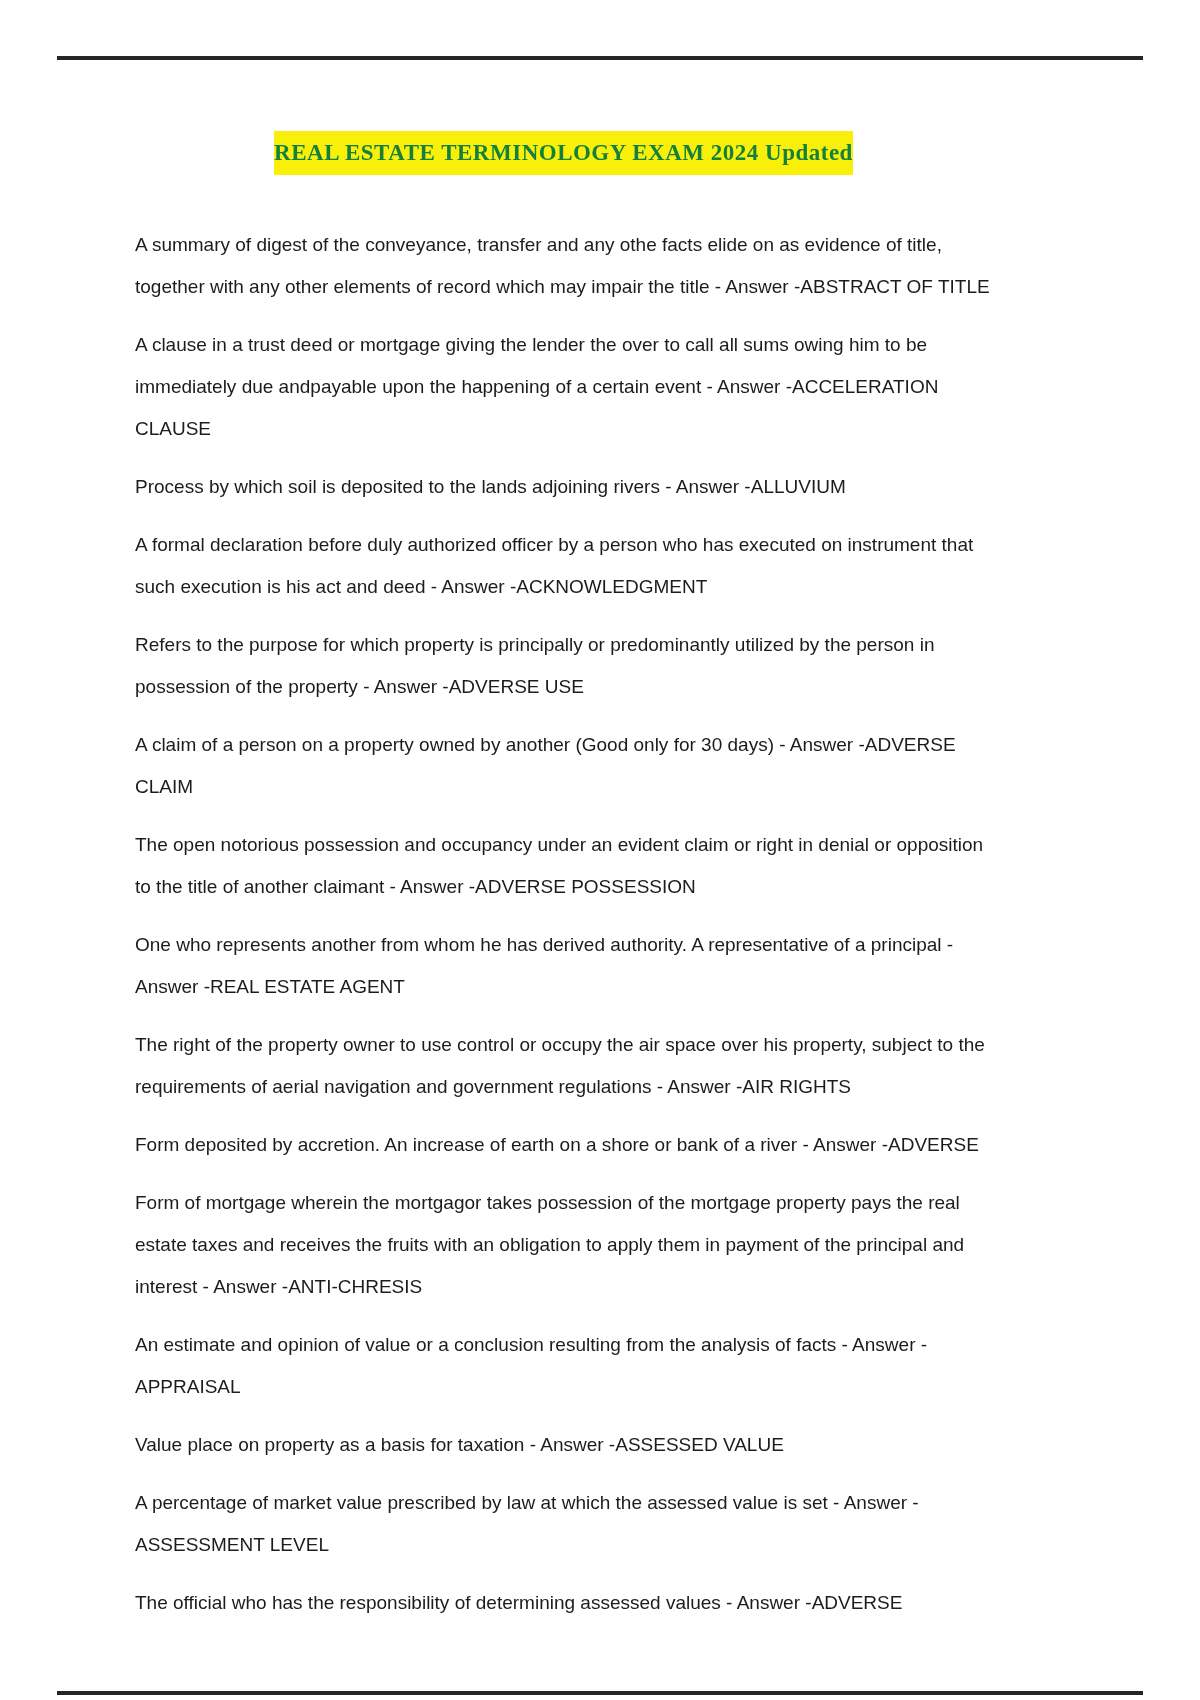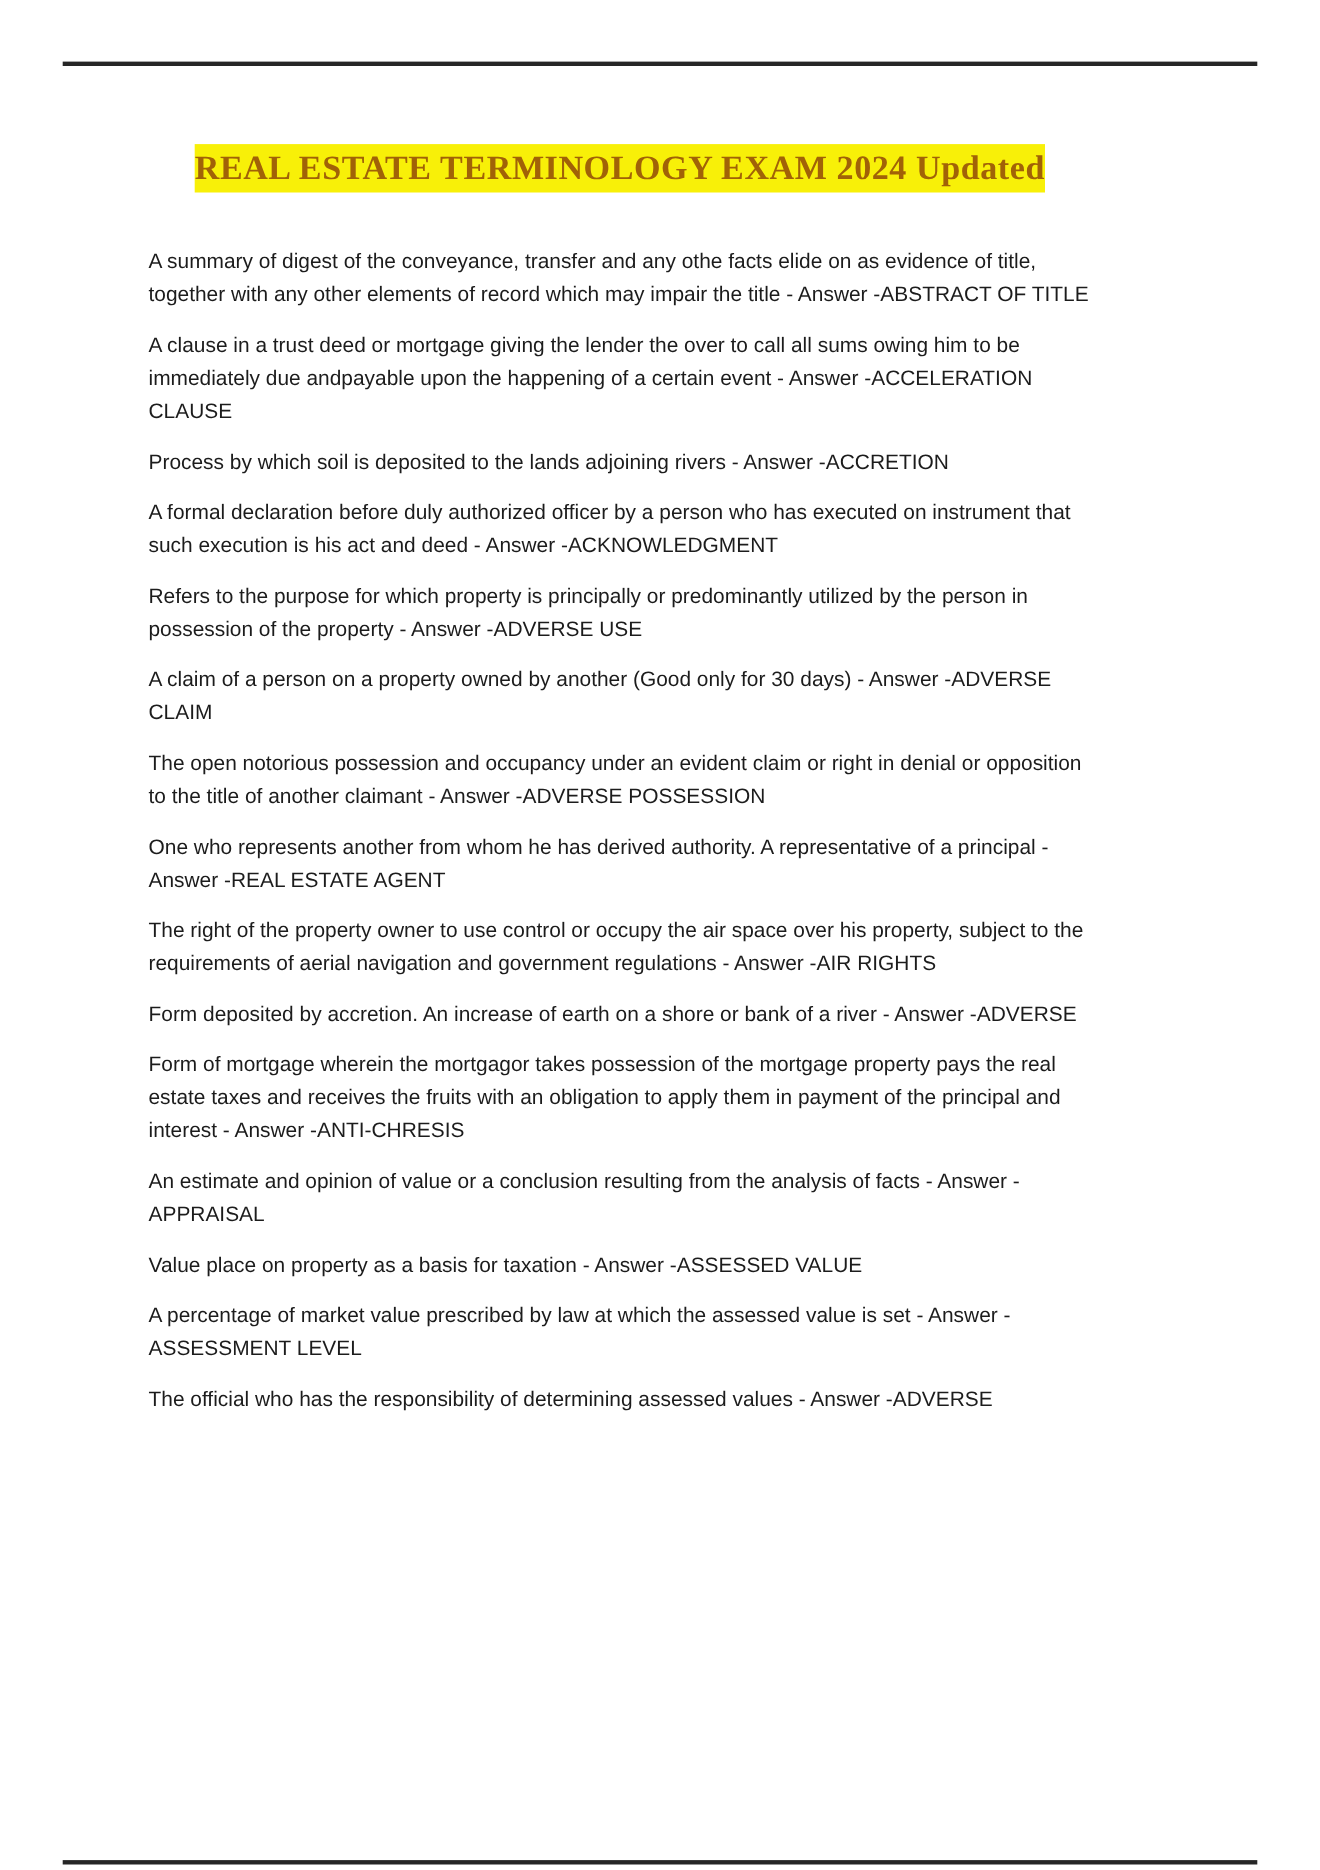--- a/index.html
+++ b/index.html
@@ -31,51 +31,51 @@
   .doc-title-wrap {
     margin-top: 131px;
     margin-bottom: 49px;
     text-align: center;
   }
   .doc-title {
     display: inline-block;
     background: #f8f008;
     font-family: "Liberation Serif", serif;
     font-weight: bold;
-    font-size: 31px;
+    font-size: 23px;
     line-height: 44px;
     padding: 0 0;
-    color: #a16207;
+    color: #15803d;
     letter-spacing: 0.5px;
     white-space: nowrap;
   }
   .qa-item {
     font-size: 19px;
-    line-height: 30px;
+    line-height: 42px;
     margin-bottom: 16px;
     text-align: left;
   }
 </style>
 </head>
 <body>
 
 <div class="page-rule top"></div>
 
 <div class="content">
 
   <div class="doc-title-wrap">
     <span class="doc-title">REAL ESTATE TERMINOLOGY EXAM 2024 Updated</span>
   </div>
 
   <p class="qa-item"><span>A summary of digest of the conveyance, transfer and any othe facts elide on as evidence of title, together with any other elements of record which may impair the title</span><span> - Answer -</span><span>ABSTRACT OF TITLE</span></p>
 
   <p class="qa-item"><span>A clause in a trust deed or mortgage giving the lender the over to call all sums owing him to be immediately due andpayable upon the happening of a certain event</span><span> - Answer -</span><span>ACCELERATION CLAUSE</span></p>
 
 
-  <p class="qa-item"><span>Process by which soil is deposited to the lands adjoining rivers</span><span> - Answer -</span><span>ACCRETION</span></p>
+  <p class="qa-item"><span>Process by which soil is deposited to the lands adjoining rivers</span><span> - Answer -</span><span>ALLUVIUM</span></p>
 
   <p class="qa-item"><span>A formal declaration before duly authorized officer by a person who has executed on instrument that such execution is his act and deed</span><span> - Answer -</span><span>ACKNOWLEDGMENT</span></p>
 
   <p class="qa-item"><span>Refers to the purpose for which property is principally or predominantly utilized by the person in possession of the property</span><span> - Answer -</span><span>ADVERSE USE</span></p>
 
   <p class="qa-item"><span>A claim of a person on a property owned by another (Good only for 30 days)</span><span> - Answer -</span><span>ADVERSE CLAIM</span></p>
 
   <p class="qa-item"><span>The open notorious possession and occupancy under an evident claim or right in denial or opposition to the title of another claimant</span><span> - Answer -</span><span>ADVERSE POSSESSION</span></p>
 
   <p class="qa-item"><span>One who represents another from whom he has derived authority. A representative of a principal</span><span> - Answer -</span><span>REAL ESTATE AGENT</span></p>

